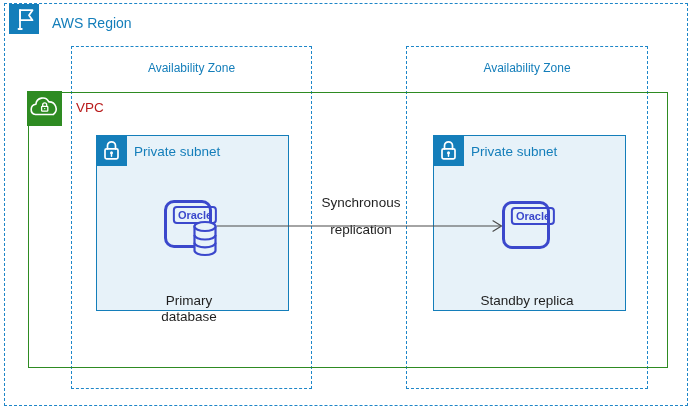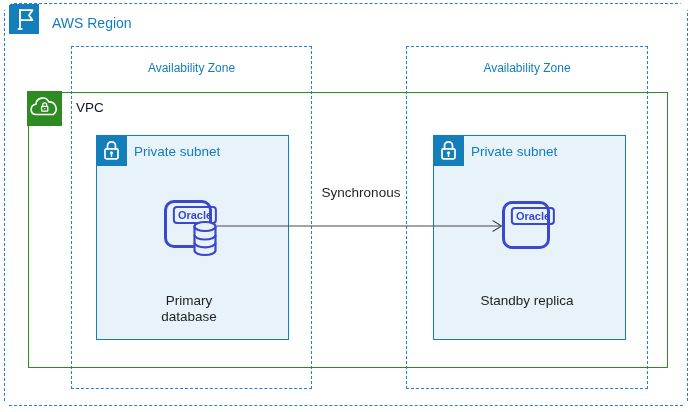--- a/index.html
+++ b/index.html
@@ -1,42 +1,41 @@
 <!DOCTYPE html>
 <html><head>
 <meta charset="utf-8">
 <style>
   html,body{margin:0;padding:0;background:#fff;}
   .canvas{
     position:relative;width:692px;height:412px;background:#ffffff;overflow:hidden;
     font-family:"Liberation Sans","DejaVu Sans",sans-serif;
-    border-radius:24px;
   }
   .abs{position:absolute;box-sizing:border-box;}
 
   
   .region-box{left:4px;top:3px;width:684px;height:403px;border:1.6px dashed #1E86C8;}
   .az-box{top:46px;height:343px;border:1.6px dashed #1E86C8;}
   .az-left{left:71px;width:241px;}
   .az-right{left:406px;width:242px;}
   .az-label{display:block;margin-top:14px;text-align:center;color:#147EBA;font-size:12px;}
   .vpc-box{left:28px;top:92px;width:640px;height:276px;border:1.6px solid #2E8B22;}
 
   
   .icon-square{display:flex;align-items:center;justify-content:center;}
   .region-icon{left:9px;top:4px;width:30px;height:30px;background:#147EBA;}
   .vpc-icon{left:27px;top:91px;width:35px;height:35px;background:#2E8B22;}
   .subnet-icon{width:31px;height:31px;background:#147EBA;}
 
   
   .region-label{left:52px;top:15px;color:#147EBA;font-size:14px;}
-  .vpc-label{left:76px;top:100px;color:#0f172a;font-size:13.5px;}
+  .vpc-label{left:76px;top:100px;color:#b91c1c;font-size:13.5px;}
 
   
-  .subnet{top:135px;width:193px;height:205px;background:#E7F2F9;border:1.5px solid #147EBA;}
+  .subnet{top:135px;width:193px;height:176px;background:#E7F2F9;border:1.5px solid #147EBA;}
   .subnet-left{left:96px;}
   .subnet-right{left:433px;}
   .subnet .subnet-icon{position:absolute;left:-1.5px;top:-1.5px;}
   .subnet-label{position:absolute;left:37px;top:8px;color:#147EBA;font-size:13.5px;}
 
   
   .oracle-rect{width:48px;height:48px;border:3px solid #3B48CC;border-radius:10px;}
   .oracle-left{left:164px;top:200px;}
   .oracle-right{left:502px;top:201px;}
   .oracle-badge{
@@ -47,21 +46,21 @@
   .cylinder{left:192px;top:220px;}
 
   
   .node-label{text-align:center;color:#1F1F1F;font-size:13.5px;line-height:15.5px;margin-top:36px;}
   .node-label-left{left:139px;top:257px;width:100px;}
   .node-label-right{left:457px;top:257px;width:140px;}
   .node-label span{display:block;}
 
   
   .conn-label{left:308px;top:185px;width:106px;text-align:center;color:#1F1F1F;font-size:13.5px;line-height:16.5px;}
-  .conn-label span{display:block;}
+  .conn-label span{display:block;margin-top:10px;}
   .arrow{left:216px;top:219px;}
 </style>
 </head>
 <body>
 
 <div class="canvas">
 
   <div class="abs region-box"></div>
   <div class="abs icon-square region-icon">
     <svg width="30" height="30" viewBox="0 0 30 30" fill="none" stroke="#ffffff" stroke-width="1.8" stroke-linecap="round" stroke-linejoin="round">
@@ -129,19 +128,20 @@
 
   <div class="abs oracle-rect oracle-right">
     <span class="oracle-badge">Oracle</span>
   </div>
   <div class="abs node-label node-label-right">
     <span>Standby replica</span>
   </div>
 
   <div class="abs conn-label">
     <span>Synchronous</span>
+    <span>replication</span>
   </div>
   <svg class="abs arrow" width="290" height="14" viewBox="0 0 290 14">
     <path d="M1,7 H284" stroke="#4A4A4A" stroke-width="1.2" fill="none"></path>
     <path d="M277,1.8 L285.5,7 L277,12.2" stroke="#4A4A4A" stroke-width="1.2" fill="none" stroke-linecap="round" stroke-linejoin="round"></path>
   </svg>
 
 </div>
 
 </body></html>

